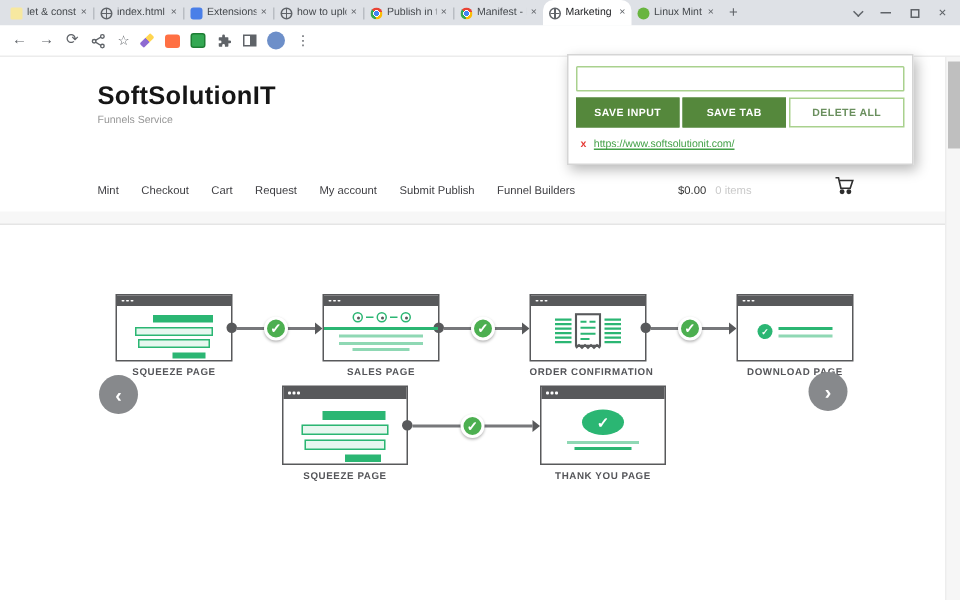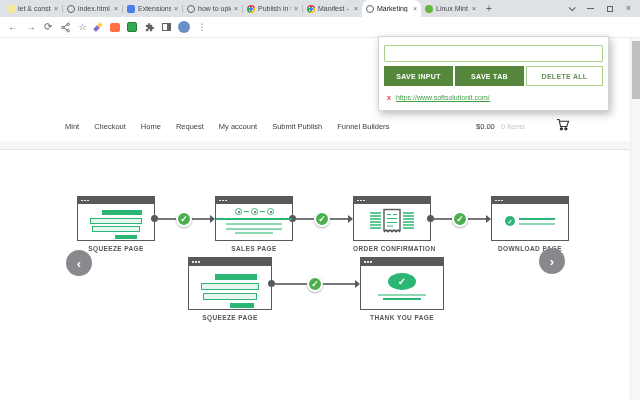--- a/index.html
+++ b/index.html
@@ -59,21 +59,21 @@
           border-left:1px solid #ededed; z-index:5; }
   .sthumb { position:absolute; top:3px; left:1px; width:8px; height:58px; background:#bfbfbf; }
 
   .brand { position:absolute; left:65px; top:16px; }
   .brand h1 { font-size:17px; font-weight:bold; color:#161616; letter-spacing:.2px; }
   .tag { font-size:7px; color:#979797; margin-top:3px; }
 
   .mainnav { position:absolute; left:65px; top:84px; display:flex; gap:15px;
              font-size:7.5px; color:#3e3e42; }
   .mainnav span { cursor:default; }
-  .cartinfo { position:absolute; left:476px; top:84px; font-size:7.5px; color:#333; }
+  .cartinfo { position:absolute; left:452px; top:84px; font-size:7.5px; color:#333; }
   .cartinfo .items { color:#c9c9c9; margin-left:4px; }
   .carticon { position:absolute; left:556px; top:79px; }
 
   .band { position:absolute; left:0; top:103px; width:100%; height:9px; background:#f7f7f7;
           border-bottom:1px solid #e5e5e5; }
 
   
   .frow { position:absolute; display:flex; align-items:flex-start; }
   .frow1 { left:77px; top:158px; }
   .frow2 { left:188px; top:219px; }
@@ -220,25 +220,29 @@
     <span class="avatar"></span>
     <span class="kebab">⋮</span>
   </div>
 </div>
 
 <div class="page">
   <div class="sbar">
     <div class="sthumb"></div>
   </div>
 
+  <div class="brand">
+    <h1>SoftSolutionIT</h1>
+    <div class="tag">Funnels Service</div>
+  </div>
 
   <div class="mainnav">
     <span>Mint</span>
     <span>Checkout</span>
-    <span>Home</span>
+    <span>Cart</span>
     <span>Request</span>
     <span>My account</span>
     <span>Submit Publish</span>
     <span>Funnel Builders</span>
   </div>
   <div class="cartinfo">
     <span>$0.00</span>
     <span class="items">0 items</span>
   </div>
   <div class="carticon">

